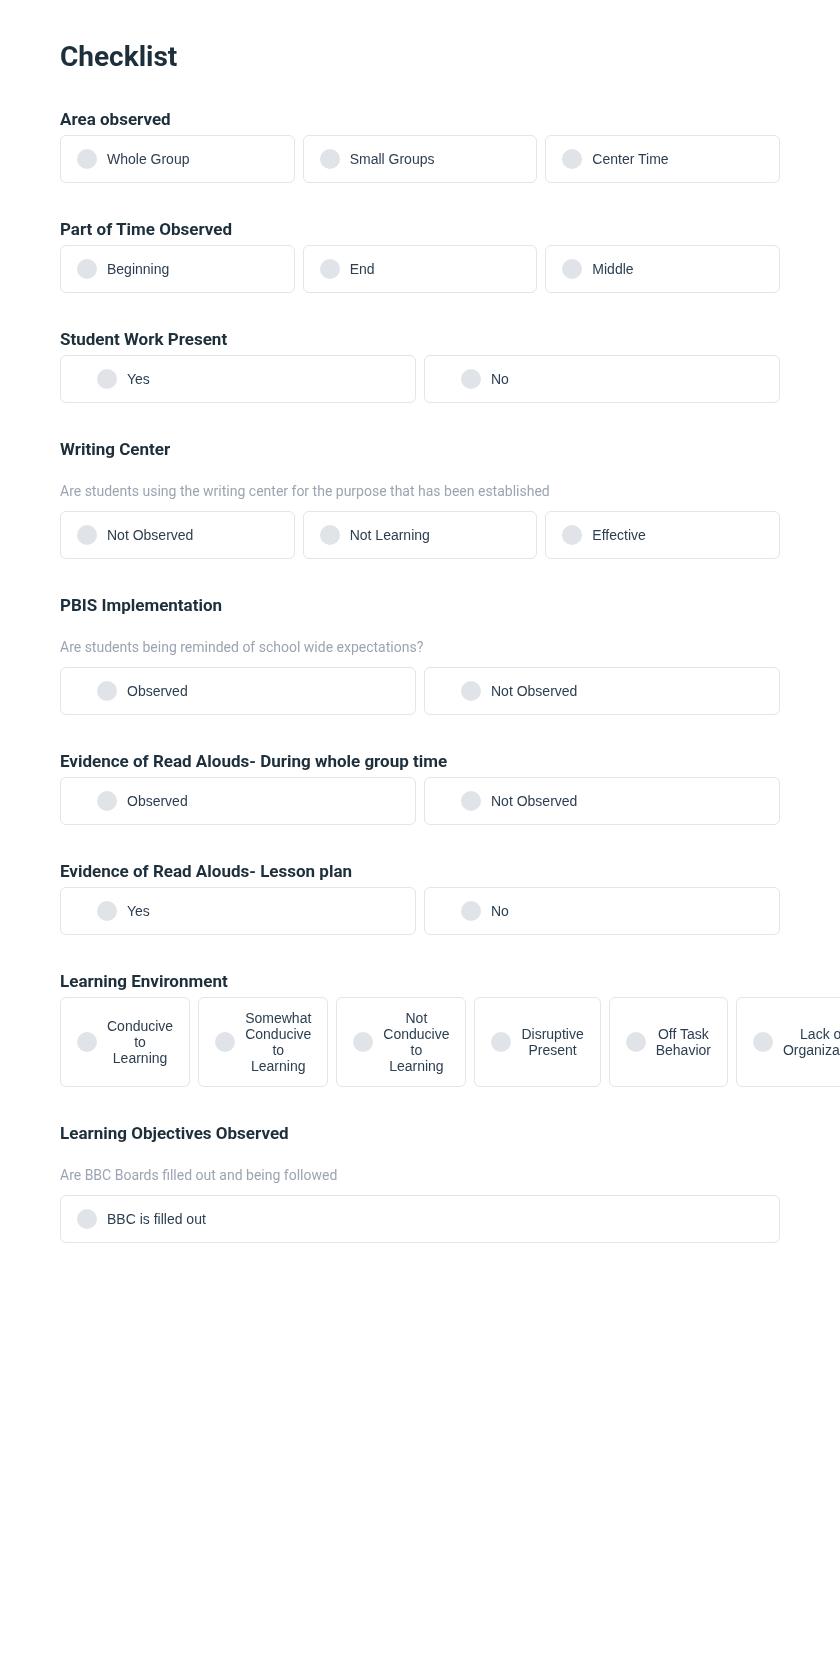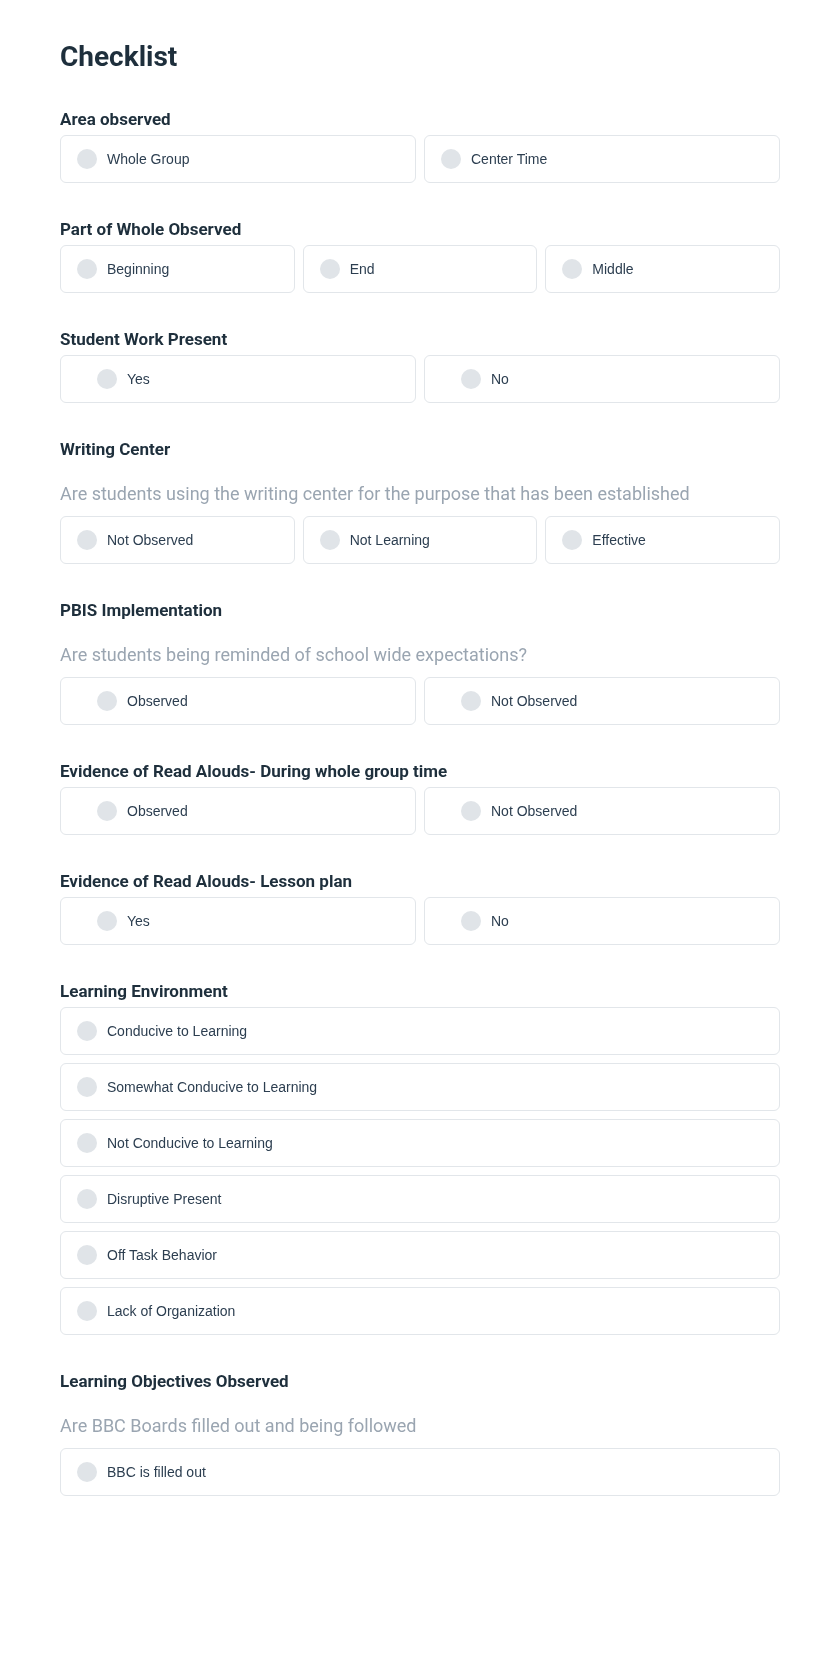--- a/index.html
+++ b/index.html
@@ -20,32 +20,32 @@
       margin-bottom: 36px;
     }
     .section-title {
       font-size: 17px;
       font-weight: 700;
       color: #1e2f3c;
       margin-bottom: 6px;
       margin-top: 12px;
     }
     .section-subtitle {
-      font-size: 18px;
+      font-size: 14px;
       color: #9aa5b1;
       margin-bottom: 12px;
       margin-top: 24px;
     }
     .options-row {
       display: flex;
       gap: 8px;
     }
     .options-col {
       display: flex;
-      flex-direction: column;
+      flex-direction: row;
       gap: 8px;
     }
     .option-btn {
       display: flex;
       align-items: center;
       gap: 10px;
       border: 1px solid #e2e6ea;
       border-radius: 6px;
       padding: 12px 16px;
       background: #fff;
@@ -81,26 +81,30 @@
 <div id="sections-container">
     <div class="section">
       <div class="section-title">Area observed</div>
       <div class="options-row three-col">
         <button class="option-btn">
           <div class="radio-circle"></div>
           <span>Whole Group</span>
         </button>
         <button class="option-btn">
           <div class="radio-circle"></div>
+          <span>Small Groups</span>
+        </button>
+        <button class="option-btn">
+          <div class="radio-circle"></div>
           <span>Center Time</span>
         </button>
       </div>
     </div>
     <div class="section">
-      <div class="section-title">Part of Whole Observed</div>
+      <div class="section-title">Part of Time Observed</div>
       <div class="options-row three-col">
         <button class="option-btn">
           <div class="radio-circle"></div>
           <span>Beginning</span>
         </button>
         <button class="option-btn">
           <div class="radio-circle"></div>
           <span>End</span>
         </button>
         <button class="option-btn">

